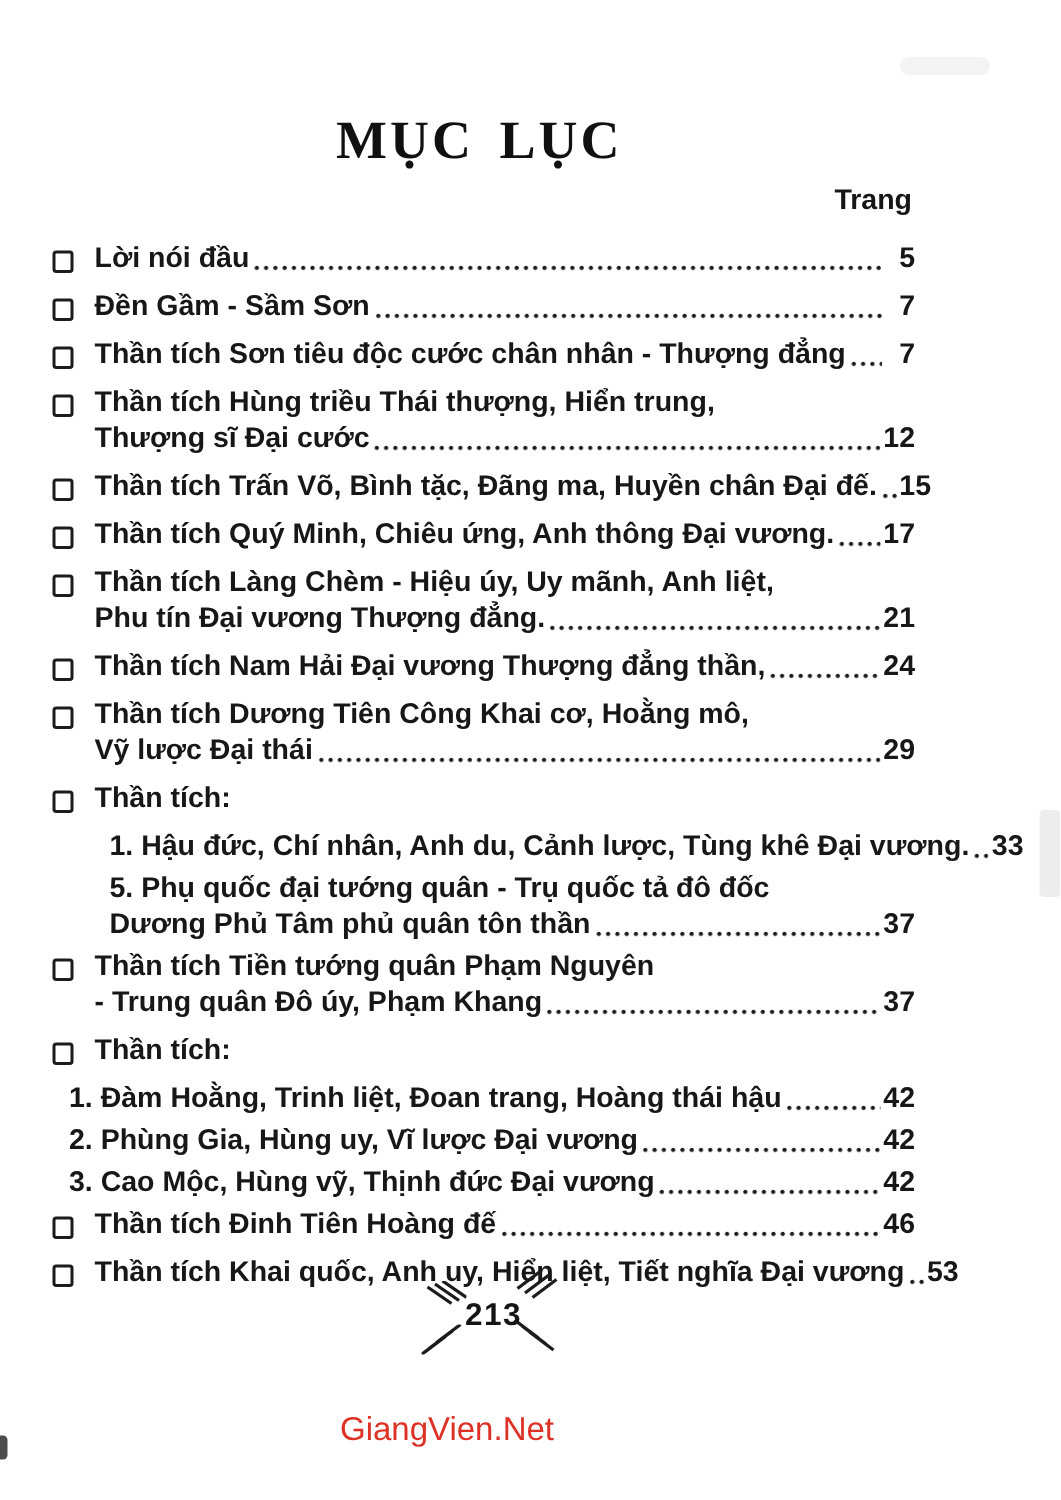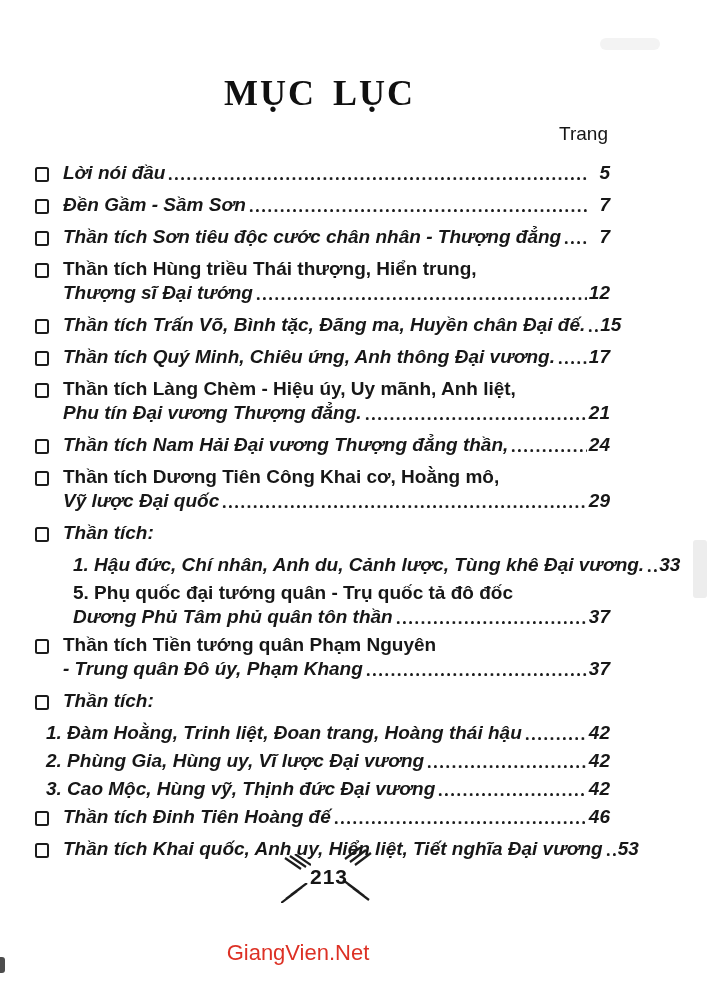--- a/index.html
+++ b/index.html
@@ -6,34 +6,34 @@
   .page {
     position:relative; width:707px; height:1000px; background:#ffffff;
     overflow:hidden; font-family:"Liberation Sans", sans-serif; color:#1b1b1b;
   }
   
   .title {
     margin:72px 0 0 0; padding-right:68px; text-align:center;
     font-family:"Liberation Serif", serif; font-weight:700; font-size:36px;
     letter-spacing:2px; word-spacing:6px; color:#101010;
   }
-  .trang-row { text-align:right; margin:9px 99px 16px 0; font-size:19px; font-weight:400; color:#161616; }
+  .trang-row { text-align:right; margin:9px 99px 16px 0; font-size:19px; font-weight:700; color:#161616; }
 
   
   .toc { margin:12px 0 0 34px; width:576px; }
   .row { display:flex; margin-bottom:8px; }
   .row.tight { margin-bottom:4px;margin-left:12px; }
   .row.lvl1 { margin-left:39px; }
   .bullet {
     flex:none; width:10px; height:11px; border:2px solid #1c1c1c;
     border-radius:2.5px; margin:6px 14px 0 1px; background:transparent;
   }
   .content { flex:1; min-width:0; }
   .line { font-size:19px; line-height:24px; font-weight:700; color:#171717; white-space:nowrap; }
-  .line.last { display:flex; align-items:baseline;font-style:italic; }
+  .line.last { display:flex; align-items:baseline; }
   .dots {
     flex:1; min-width:10px; height:5px; align-self:flex-end;
     margin:0 2px 4px 3px;
     background-image:radial-gradient(circle at 2.2px 2.6px, #1b1b1b 1.15px, rgba(0,0,0,0) 1.65px);
     background-size:6.2px 5px; background-repeat:repeat-x; background-position:left bottom;
   }
   .pg { flex:none; font-weight:700; text-align:right; min-width:20px; }
 
   
   .ornament { position:absolute; left:281px; top:847px; width:100px; height:60px; }
@@ -95,21 +95,21 @@
             <span class="dots"></span>
             <span class="pg">7</span>
           </div>
         </div>
       </div>
       <div class="row">
         <span class="bullet"></span>
         <div class="content">
           <div class="line"><span class="t">Thần tích Hùng triều Thái thượng, Hiển trung,</span></div>
           <div class="line last">
-            <span class="t">Thượng sĩ Đại tướng</span>
+            <span class="t">Thượng sĩ Đại cước</span>
             <span class="dots"></span>
             <span class="pg">12</span>
           </div>
         </div>
       </div>
       <div class="row">
         <span class="bullet"></span>
         <div class="content">
           <div class="line last">
             <span class="t">Thần tích Trấn Võ, Bình tặc, Đãng ma, Huyền chân Đại đế.</span>
@@ -147,21 +147,21 @@
             <span class="dots"></span>
             <span class="pg">24</span>
           </div>
         </div>
       </div>
       <div class="row">
         <span class="bullet"></span>
         <div class="content">
           <div class="line"><span class="t">Thần tích Dương Tiên Công Khai cơ, Hoằng mô,</span></div>
           <div class="line last">
-            <span class="t">Vỹ lược Đại quốc</span>
+            <span class="t">Vỹ lược Đại thái</span>
             <span class="dots"></span>
             <span class="pg">29</span>
           </div>
         </div>
       </div>
       <div class="row">
         <span class="bullet"></span>
         <div class="content">
           <div class="line last">
             <span class="t">Thần tích:</span>

